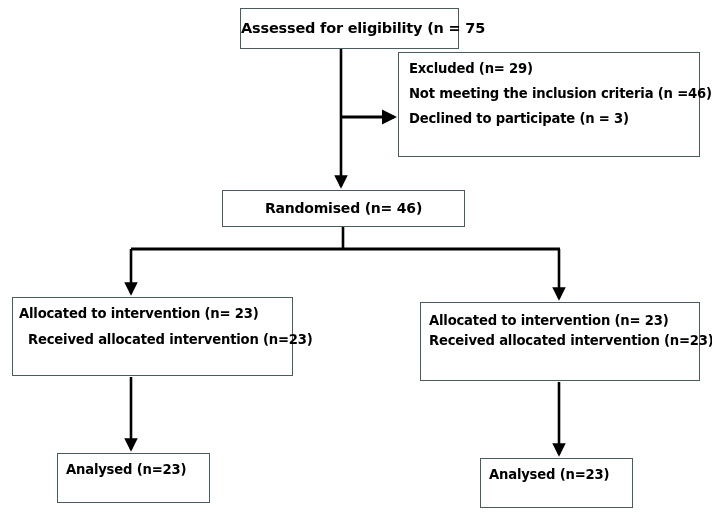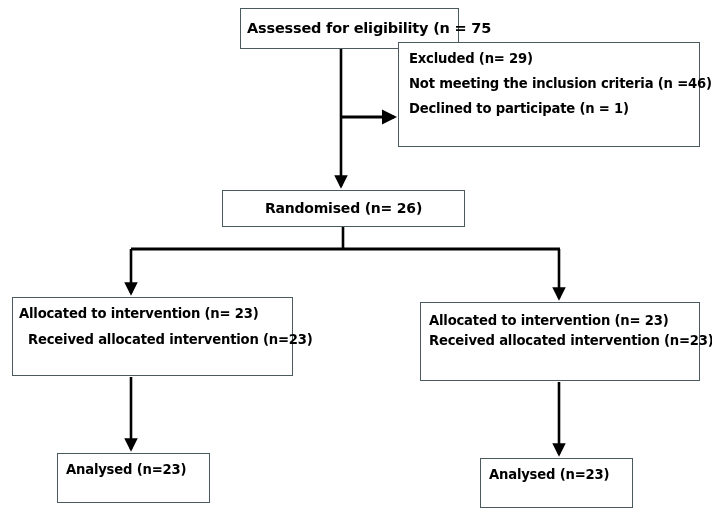--- a/index.html
+++ b/index.html
@@ -36,25 +36,24 @@
   .node .line {
     white-space: nowrap;
     letter-spacing: -0.2px;
   }
 
   
   #node-assessed {
     left: 240px; top: 8px;
     width: 219px; height: 41px;
     display: flex; align-items: center;
-    padding-left: 6px;
     font-size: 14.5px;
   }
   #node-excluded {
-    left: 398px; top: 42px;
+    left: 398px; top: 52px;
     width: 302px; height: 105px;
     padding: 9px 0 0 10px;
     font-size: 13.2px;
   }
   #node-excluded .line { margin-bottom: 11px; }
 
   #node-randomised {
     left: 222px; top: 190px;
     width: 243px; height: 37px;
     display: flex; align-items: center; justify-content: center;
@@ -119,25 +118,25 @@
     <line x1="559" y1="382" x2="559" y2="454" stroke="#000000" stroke-width="2.6" marker-end="url(#arrowhead)"></line>
   </svg>
 
   <div class="node" id="node-assessed">
     <span class="line">Assessed for eligibility (n = 75</span>
   </div>
 
   <div class="node" id="node-excluded">
     <div class="line">Excluded (n= 29)</div>
     <div class="line">Not meeting the inclusion criteria (n =46)</div>
-    <div class="line">Declined to participate (n = 1)</div>
+    <div class="line">Declined to participate (n = 3)</div>
   </div>
 
   <div class="node" id="node-randomised">
-    <span class="line">Randomised (n= 26)</span>
+    <span class="line">Randomised (n= 46)</span>
   </div>
 
   <div class="node" id="node-alloc-left">
     <div class="line">Allocated to intervention (n= 23)</div>
     <div class="line indent">Received allocated intervention (n=23)</div>
   </div>
 
   <div class="node" id="node-alloc-right">
     <div class="line">Allocated to intervention (n= 23)</div>
     <div class="line">Received allocated intervention (n=23)</div>

